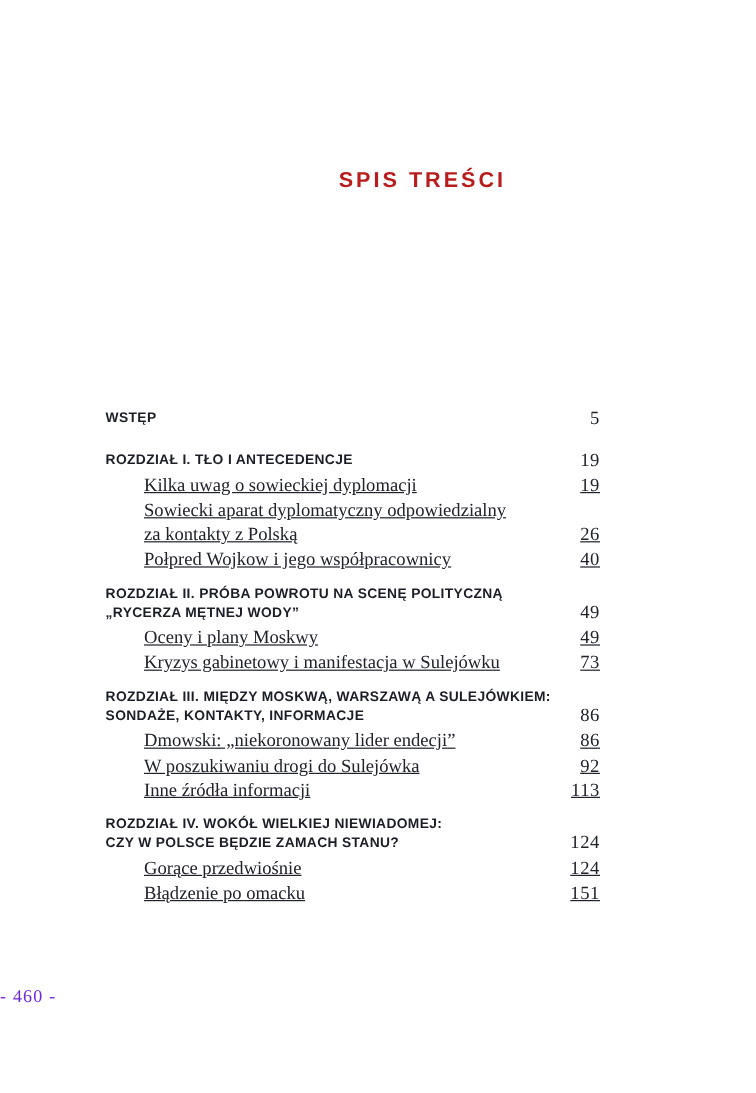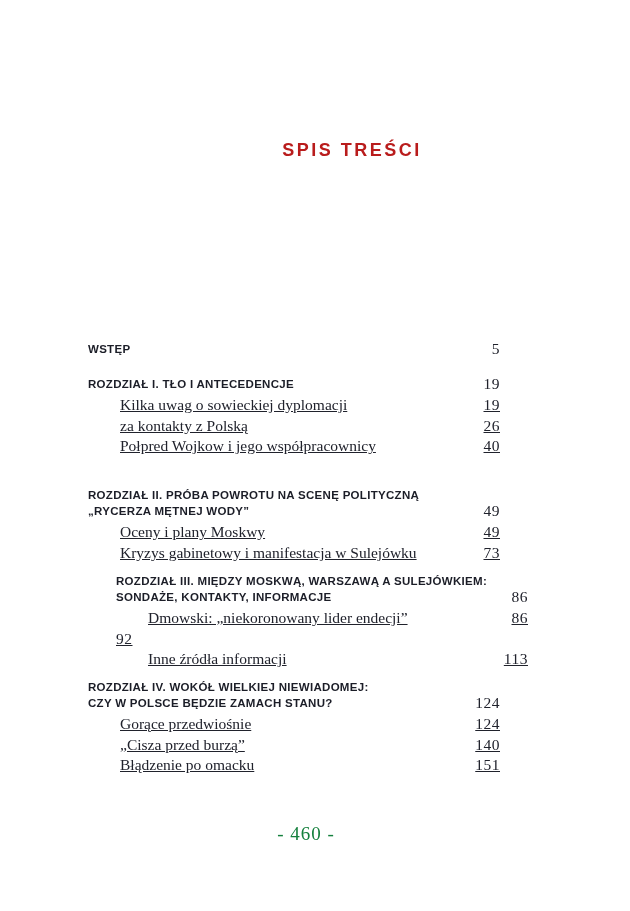--- a/index.html
+++ b/index.html
@@ -57,25 +57,24 @@
     font-size: 15.5px;
     letter-spacing: 0.5px;
     color: #20222c;
     white-space: nowrap;
   }
   .footer {
     position: absolute;
     top: 823px;
     left: 0;
     width: 612px;
-    text-align: center;
     font-family: "Liberation Serif", serif;
-    font-size: 19px;
+    font-size: 15px;
     letter-spacing: 1px;
-    color: #15803d;
+    color: #6d28d9;
   }
 </style>
 </head>
 <body>
 
 <div class="page">
   <div class="title">SPIS TREŚCI</div>
   <div id="toc-root">
       <div class="toc-section" style="top: 341px;">
         <div class="row heading-row">
@@ -85,20 +84,23 @@
       </div>
       <div class="toc-section" style="top: 376px;">
         <div class="row heading-row">
           <span class="line-text">ROZDZIAŁ I. TŁO I ANTECEDENCJE</span>
           <span class="pagenum">19</span>
         </div>
         <div class="items-block">
           <div class="row item-row">
             <span class="line-text">Kilka uwag o sowieckiej dyplomacji</span>
             <span class="pagenum">19</span>
+          </div>
+          <div class="row item-row">
+            <span class="line-text">Sowiecki aparat dyplomatyczny odpowiedzialny</span>
           </div>
           <div class="row item-row">
             <span class="line-text">za kontakty z Polską</span>
             <span class="pagenum">26</span>
           </div>
           <div class="row item-row">
             <span class="line-text">Połpred Wojkow i jego współpracownicy</span>
             <span class="pagenum">40</span>
           </div>
         </div>
@@ -115,34 +117,35 @@
           <div class="row item-row">
             <span class="line-text">Oceny i plany Moskwy</span>
             <span class="pagenum">49</span>
           </div>
           <div class="row item-row">
             <span class="line-text">Kryzys gabinetowy i manifestacja w Sulejówku</span>
             <span class="pagenum">73</span>
           </div>
         </div>
       </div>
-      <div class="toc-section" style="top: 573px; margin-left: 28px;">
+      <div class="toc-section" style="top: 573px;">
         <div class="row heading-row">
           <span class="line-text">ROZDZIAŁ III. MIĘDZY MOSKWĄ, WARSZAWĄ A SULEJÓWKIEM:</span>
         </div>
         <div class="row heading-row">
           <span class="line-text">SONDAŻE, KONTAKTY, INFORMACJE</span>
           <span class="pagenum">86</span>
         </div>
         <div class="items-block">
           <div class="row item-row">
             <span class="line-text">Dmowski: „niekoronowany lider endecji”</span>
             <span class="pagenum">86</span>
           </div>
           <div class="row item-row">
+            <span class="line-text">W poszukiwaniu drogi do Sulejówka</span>
             <span class="pagenum">92</span>
           </div>
           <div class="row item-row">
             <span class="line-text">Inne źródła informacji</span>
             <span class="pagenum">113</span>
           </div>
         </div>
       </div>
       <div class="toc-section" style="top: 679px;">
         <div class="row heading-row">
@@ -151,24 +154,20 @@
         <div class="row heading-row">
           <span class="line-text">CZY W POLSCE BĘDZIE ZAMACH STANU?</span>
           <span class="pagenum">124</span>
         </div>
         <div class="items-block">
           <div class="row item-row">
             <span class="line-text">Gorące przedwiośnie</span>
             <span class="pagenum">124</span>
           </div>
           <div class="row item-row">
-            <span class="line-text">„Cisza przed burzą”</span>
-            <span class="pagenum">140</span>
-          </div>
-          <div class="row item-row">
             <span class="line-text">Błądzenie po omacku</span>
             <span class="pagenum">151</span>
           </div>
         </div>
       </div>
     </div>
   <div class="footer">- 460 -</div>
 </div>
 
 </body></html>

